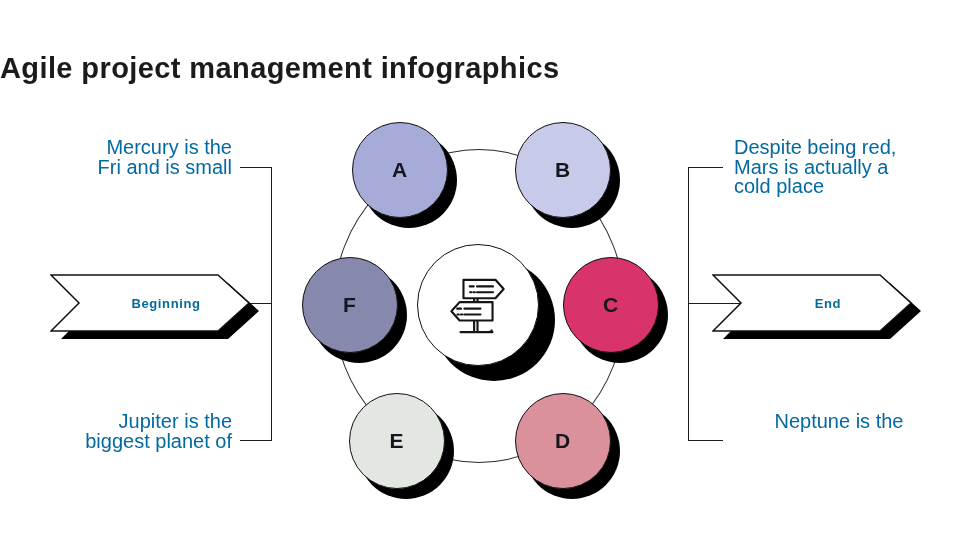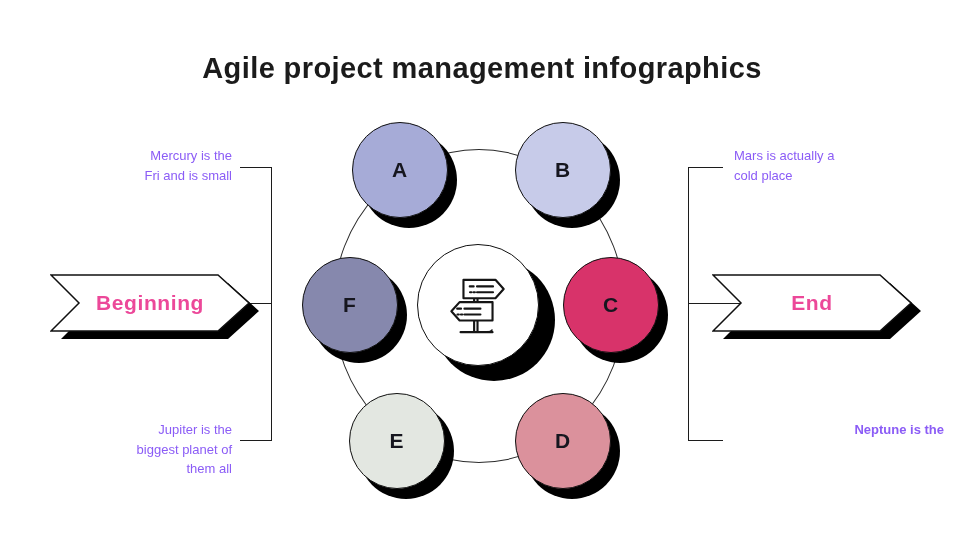--- a/index.html
+++ b/index.html
@@ -6,22 +6,22 @@
   body{
     width:960px;height:540px;position:relative;overflow:hidden;
     background:#ffffff;
     font-family:"Liberation Sans","DejaVu Sans",sans-serif;
     color:#1a1a1a;
   }
   .abs{position:absolute;}
 
   
   .title{
-    left:0;top:52px;width:884px;text-align:center;
-    font-size:29px;font-weight:800;letter-spacing:.4px;color:#1b1b1b;padding-left:40px;
+    left:0;top:52px;width:884px;
+    font-size:29px;font-weight:800;letter-spacing:.4px;color:#1b1b1b;
   }
 
   
   .ring{
     left:333px;top:149px;width:290px;height:312px;
     border:1px solid #2b2b2b;border-radius:50%;z-index:1;
   }
 
   
   .node{
@@ -44,73 +44,73 @@
   
   .hub{
     left:417px;top:244px;width:122px;height:122px;border-radius:50%;
     background:#fff;border:1.6px solid #101010;box-sizing:border-box;
     box-shadow:16px 15px 0 #000;
     display:flex;align-items:center;justify-content:center;
     z-index:3;
   }
 
   
-  .note{font-size:13px;line-height:19.5px;color:#8b5cf6;z-index:1;margin-top:8px;}
+  .note{font-size:20px;line-height:19.5px;color:#0369a1;z-index:1;}
   .note span{display:block;}
   .note-tl{left:40px;top:138px;width:192px;text-align:right;}
   .note-bl{left:40px;top:412px;width:192px;text-align:right;}
   .note-tr{left:734px;top:138px;width:210px;text-align:left;}
-  .note-br{left:734px;top:412px;width:210px;text-align:right;font-weight:bold;}
+  .note-br{left:734px;top:412px;width:210px;text-align:center;}
 
   
   .line{background:#1c1c1c;z-index:1;}
   .h{height:1px;}
   .v{width:1px;}
   .l-th{left:240px;top:167px;width:31px;}
   .l-mh{left:250px;top:303px;width:22px;}
   .l-bh{left:240px;top:440px;width:31px;}
   .l-v {left:271px;top:167px;height:274px;}
   .r-th{left:688px;top:167px;width:35px;}
   .r-mh{left:688px;top:303px;width:54px;}
   .r-bh{left:688px;top:440px;width:35px;}
   .r-v {left:688px;top:167px;height:274px;}
 
   
   .banner{width:212px;height:72px;z-index:2;}
   .banner-begin{left:50px;top:270px;}
   .banner-end{left:712px;top:270px;}
   .banner svg{position:absolute;left:0;top:0;}
   .banner-label{
-    position:absolute;left:10px;top:5px;width:180px;height:56px;
+    position:absolute;left:26px;top:5px;width:180px;height:56px;
     display:flex;align-items:center;justify-content:center;
-    font-size:21px;font-weight:700;letter-spacing:.6px;color:#ec4899;
+    font-size:13px;font-weight:700;letter-spacing:.6px;color:#0369a1;
   }
 </style>
 </head>
 <body>
 
 <div class="abs title">Agile project management infographics</div>
 
 <div class="abs ring"></div>
 
 <div class="abs note note-tl">
   <span>Mercury is the</span>
   <span>Fri and is small</span>
 </div>
 <div class="abs note note-bl">
   <span>Jupiter is the</span>
   <span>biggest planet of</span>
-  <span>them all</span>
 </div>
 <div class="abs line h l-th"></div>
 <div class="abs line h l-mh"></div>
 <div class="abs line h l-bh"></div>
 <div class="abs line v l-v"></div>
 
 <div class="abs note note-tr">
+  <span>Despite being red,</span>
   <span>Mars is actually a</span>
   <span>cold place</span>
 </div>
 <div class="abs note note-br">
   <span>Neptune is the</span>
 </div>
 <div class="abs line h r-th"></div>
 <div class="abs line h r-mh"></div>
 <div class="abs line h r-bh"></div>
 <div class="abs line v r-v"></div>

